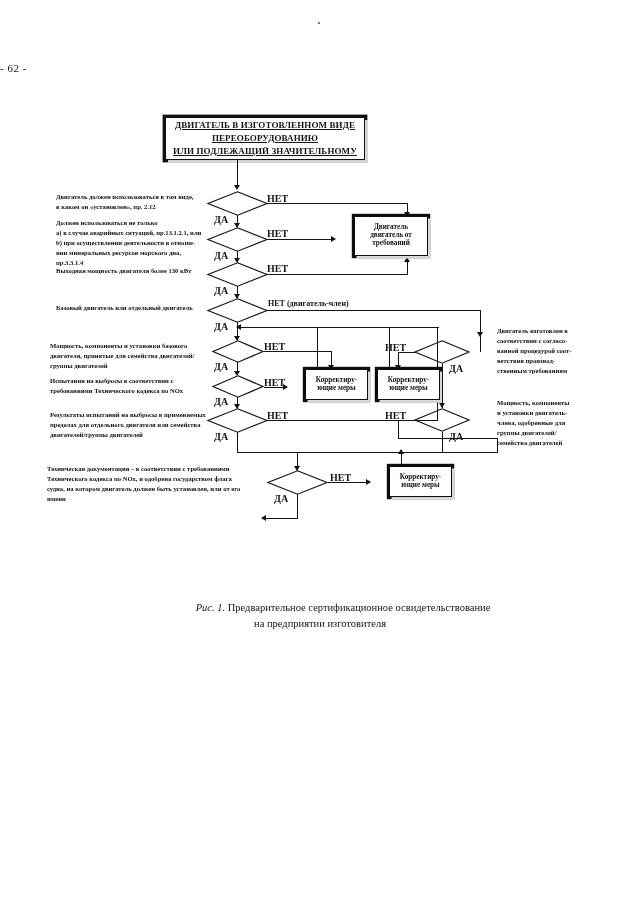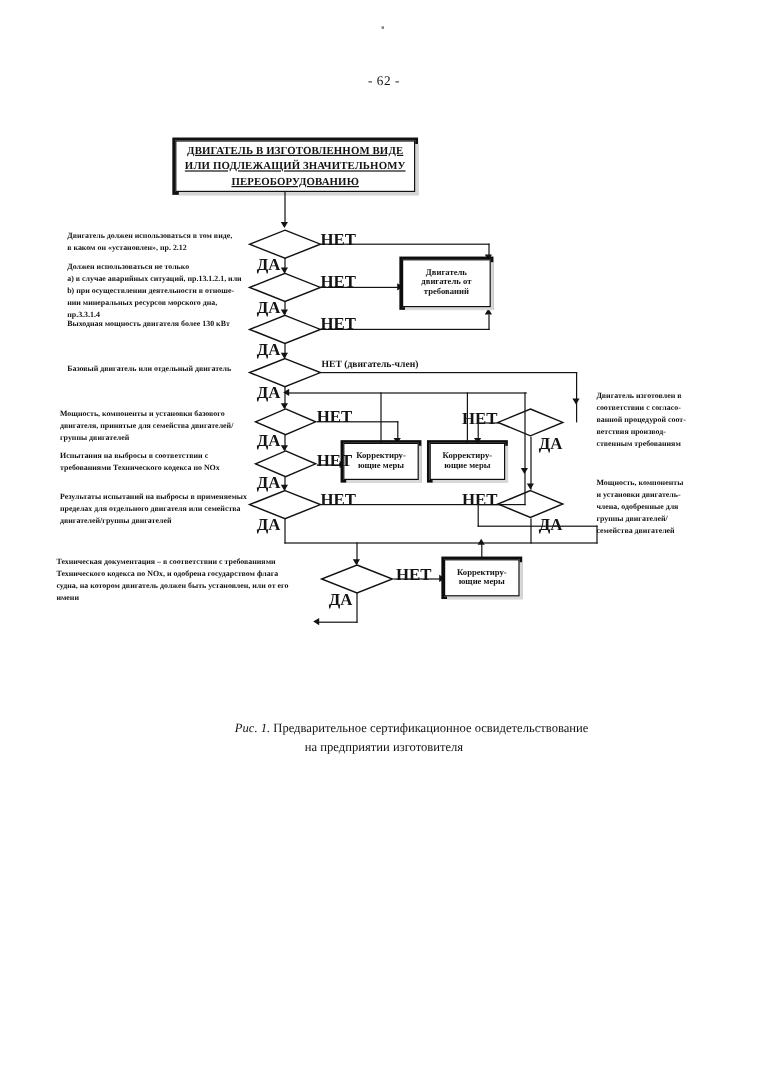--- a/index.html
+++ b/index.html
@@ -1,35 +1,35 @@
 <!DOCTYPE html>
 <html><head>
 <meta charset="utf-8">
 <style>
   html,body{margin:0;padding:0;background:#fff;}
   body{width:640px;height:905px;position:relative;font-family:"Liberation Serif",serif;color:#141414;}
   #page{position:absolute;inset:0;background:#ffffff;}
-  .pageno{position:absolute;left:0;right:0;top:62px;text-align:center;font-size:11px;letter-spacing:.5px;}
+  .pageno{position:absolute;left:0;right:0;top:62px;text-align:left;font-size:11px;letter-spacing:.5px;}
   .topdot{position:absolute;left:318px;top:22px;width:2px;height:2px;background:#777;}
 
   
-  .node{position:absolute;box-sizing:border-box;}
+  .node{position:absolute;box-sizing:border-box;margin-left:19px;}
   .proc{border:1.2px solid #0d0d0d;background:#fff;
         box-shadow:2.5px 2.5px 0 0 #d8d8d8, 0 0 0 2.2px #0d0d0d;
         display:flex;align-items:center;justify-content:center;text-align:center;
         font-weight:bold;line-height:1.1;}
   .title-box{border:1.1px solid #111;background:#fff;
         box-shadow:3px 3px 0 0 #d5d5d5, 0 0 0 2.4px #111;
         display:flex;align-items:center;justify-content:center;text-align:center;}
   .title-inner{font-weight:bold;font-size:9px;line-height:1.45;letter-spacing:.1px;
         text-decoration:underline;text-underline-offset:1px;}
   .dia{position:absolute;}
   .dia svg{display:block;overflow:visible;}
 
-  .lbl{position:absolute;font-size:14px;font-weight:bold;white-space:nowrap;}
+  .lbl{position:absolute;font-size:10px;font-weight:bold;white-space:nowrap;}
   .lbl.sm{font-size:8px;}
   .ann{position:absolute;font-size:6.6px;line-height:1.52;font-weight:bold;color:#121212;}
   .ann.r{text-align:left;}
 
   .ln{position:absolute;background:#131313;}
   .h{height:1.1px;}
   .v{width:1.1px;}
   .arrow{position:absolute;width:0;height:0;}
   .ad{border-left:3.2px solid transparent;border-right:3.2px solid transparent;border-top:5px solid #131313;}
   .au{border-left:3.2px solid transparent;border-right:3.2px solid transparent;border-bottom:5px solid #131313;}
@@ -43,22 +43,22 @@
 <body>
 
 <div id="page">
 
   <div class="topdot"></div>
   <div class="pageno">- 62 -</div>
 
   <div class="node title-box" style="left:146px;top:117px;width:200px;height:43px;">
     <div class="title-inner">
       <div>ДВИГАТЕЛЬ В ИЗГОТОВЛЕННОМ ВИДЕ</div>
+      <div>ПЕРЕОБОРУДОВАНИЮ</div>
       <div>ИЛИ ПОДЛЕЖАЩИЙ ЗНАЧИТЕЛЬНОМУ</div>
-      <div>ПЕРЕОБОРУДОВАНИЮ</div>
     </div>
   </div>
 
   <div class="ln v" style="left:237px;top:160px;height:26px;"></div>
   <div class="arrow ad" style="left:234px;top:185px;"></div>
 
   <div class="dia" style="left:207px;top:191px;">
     <svg width="61" height="25">
         <polygon points="30.5,0.8 60,12.5 30.5,24.2 1,12.5" fill="#fff" stroke="#131313" stroke-width="1.2"></polygon>
       </svg>

